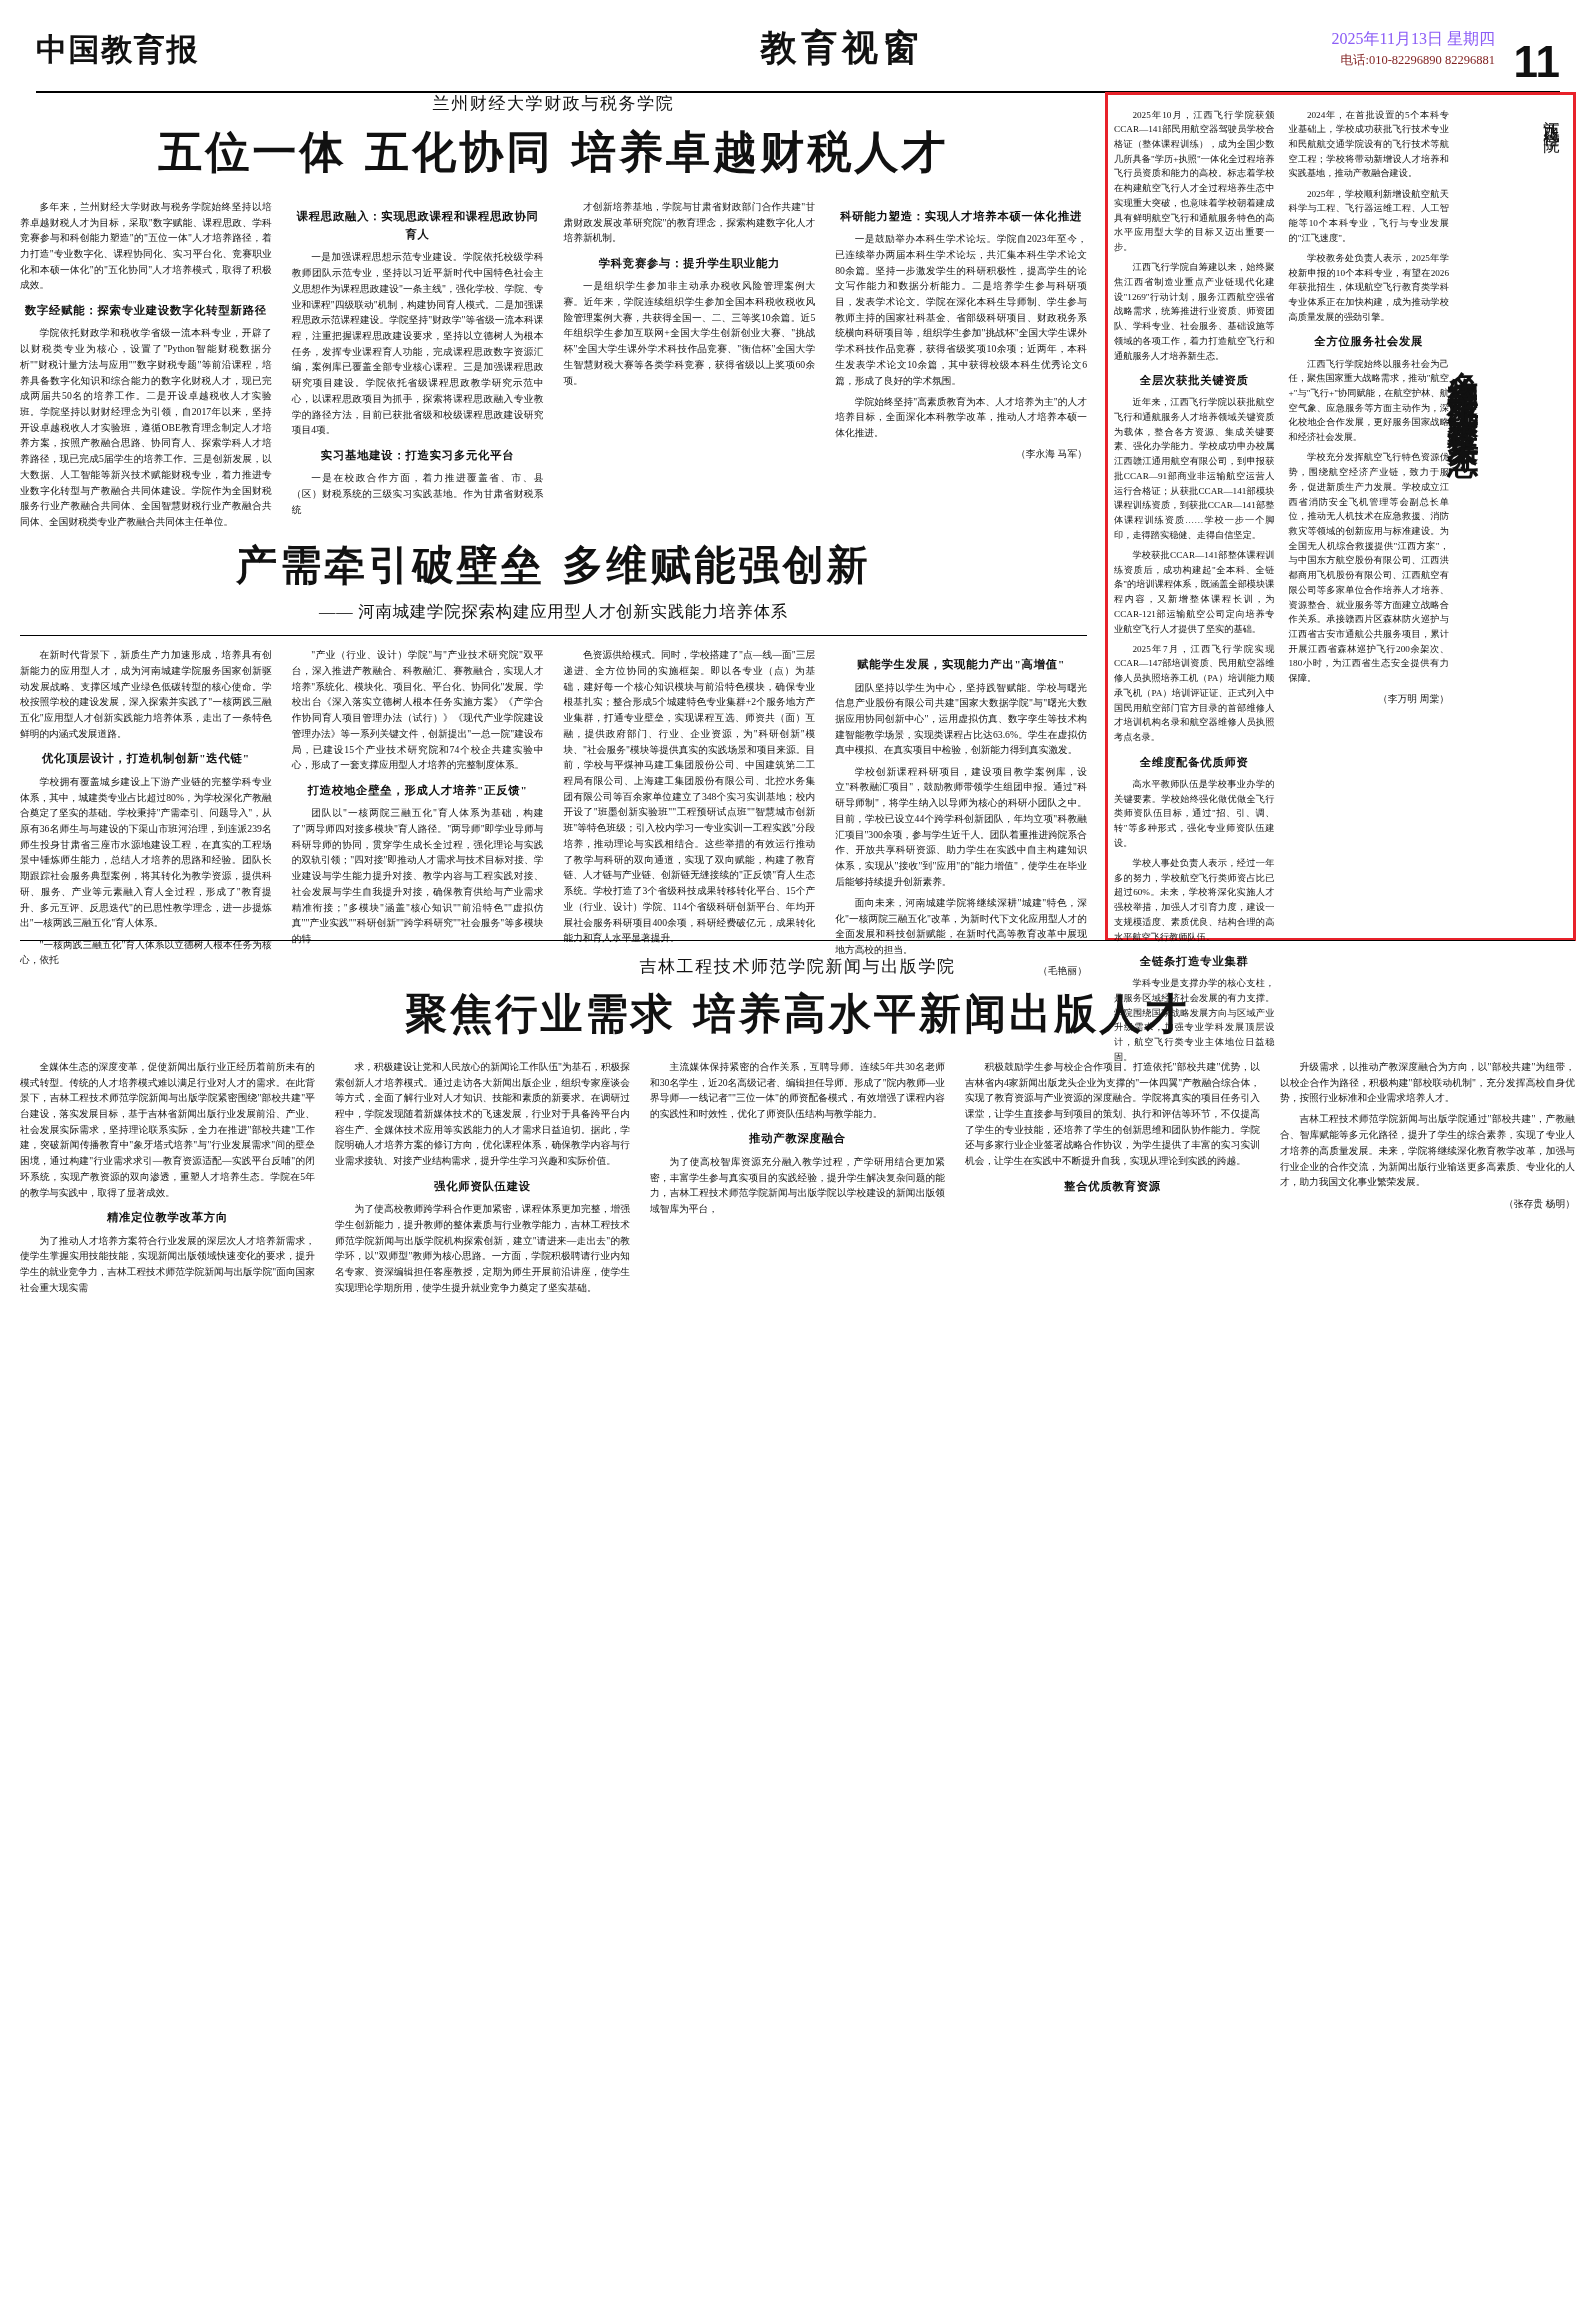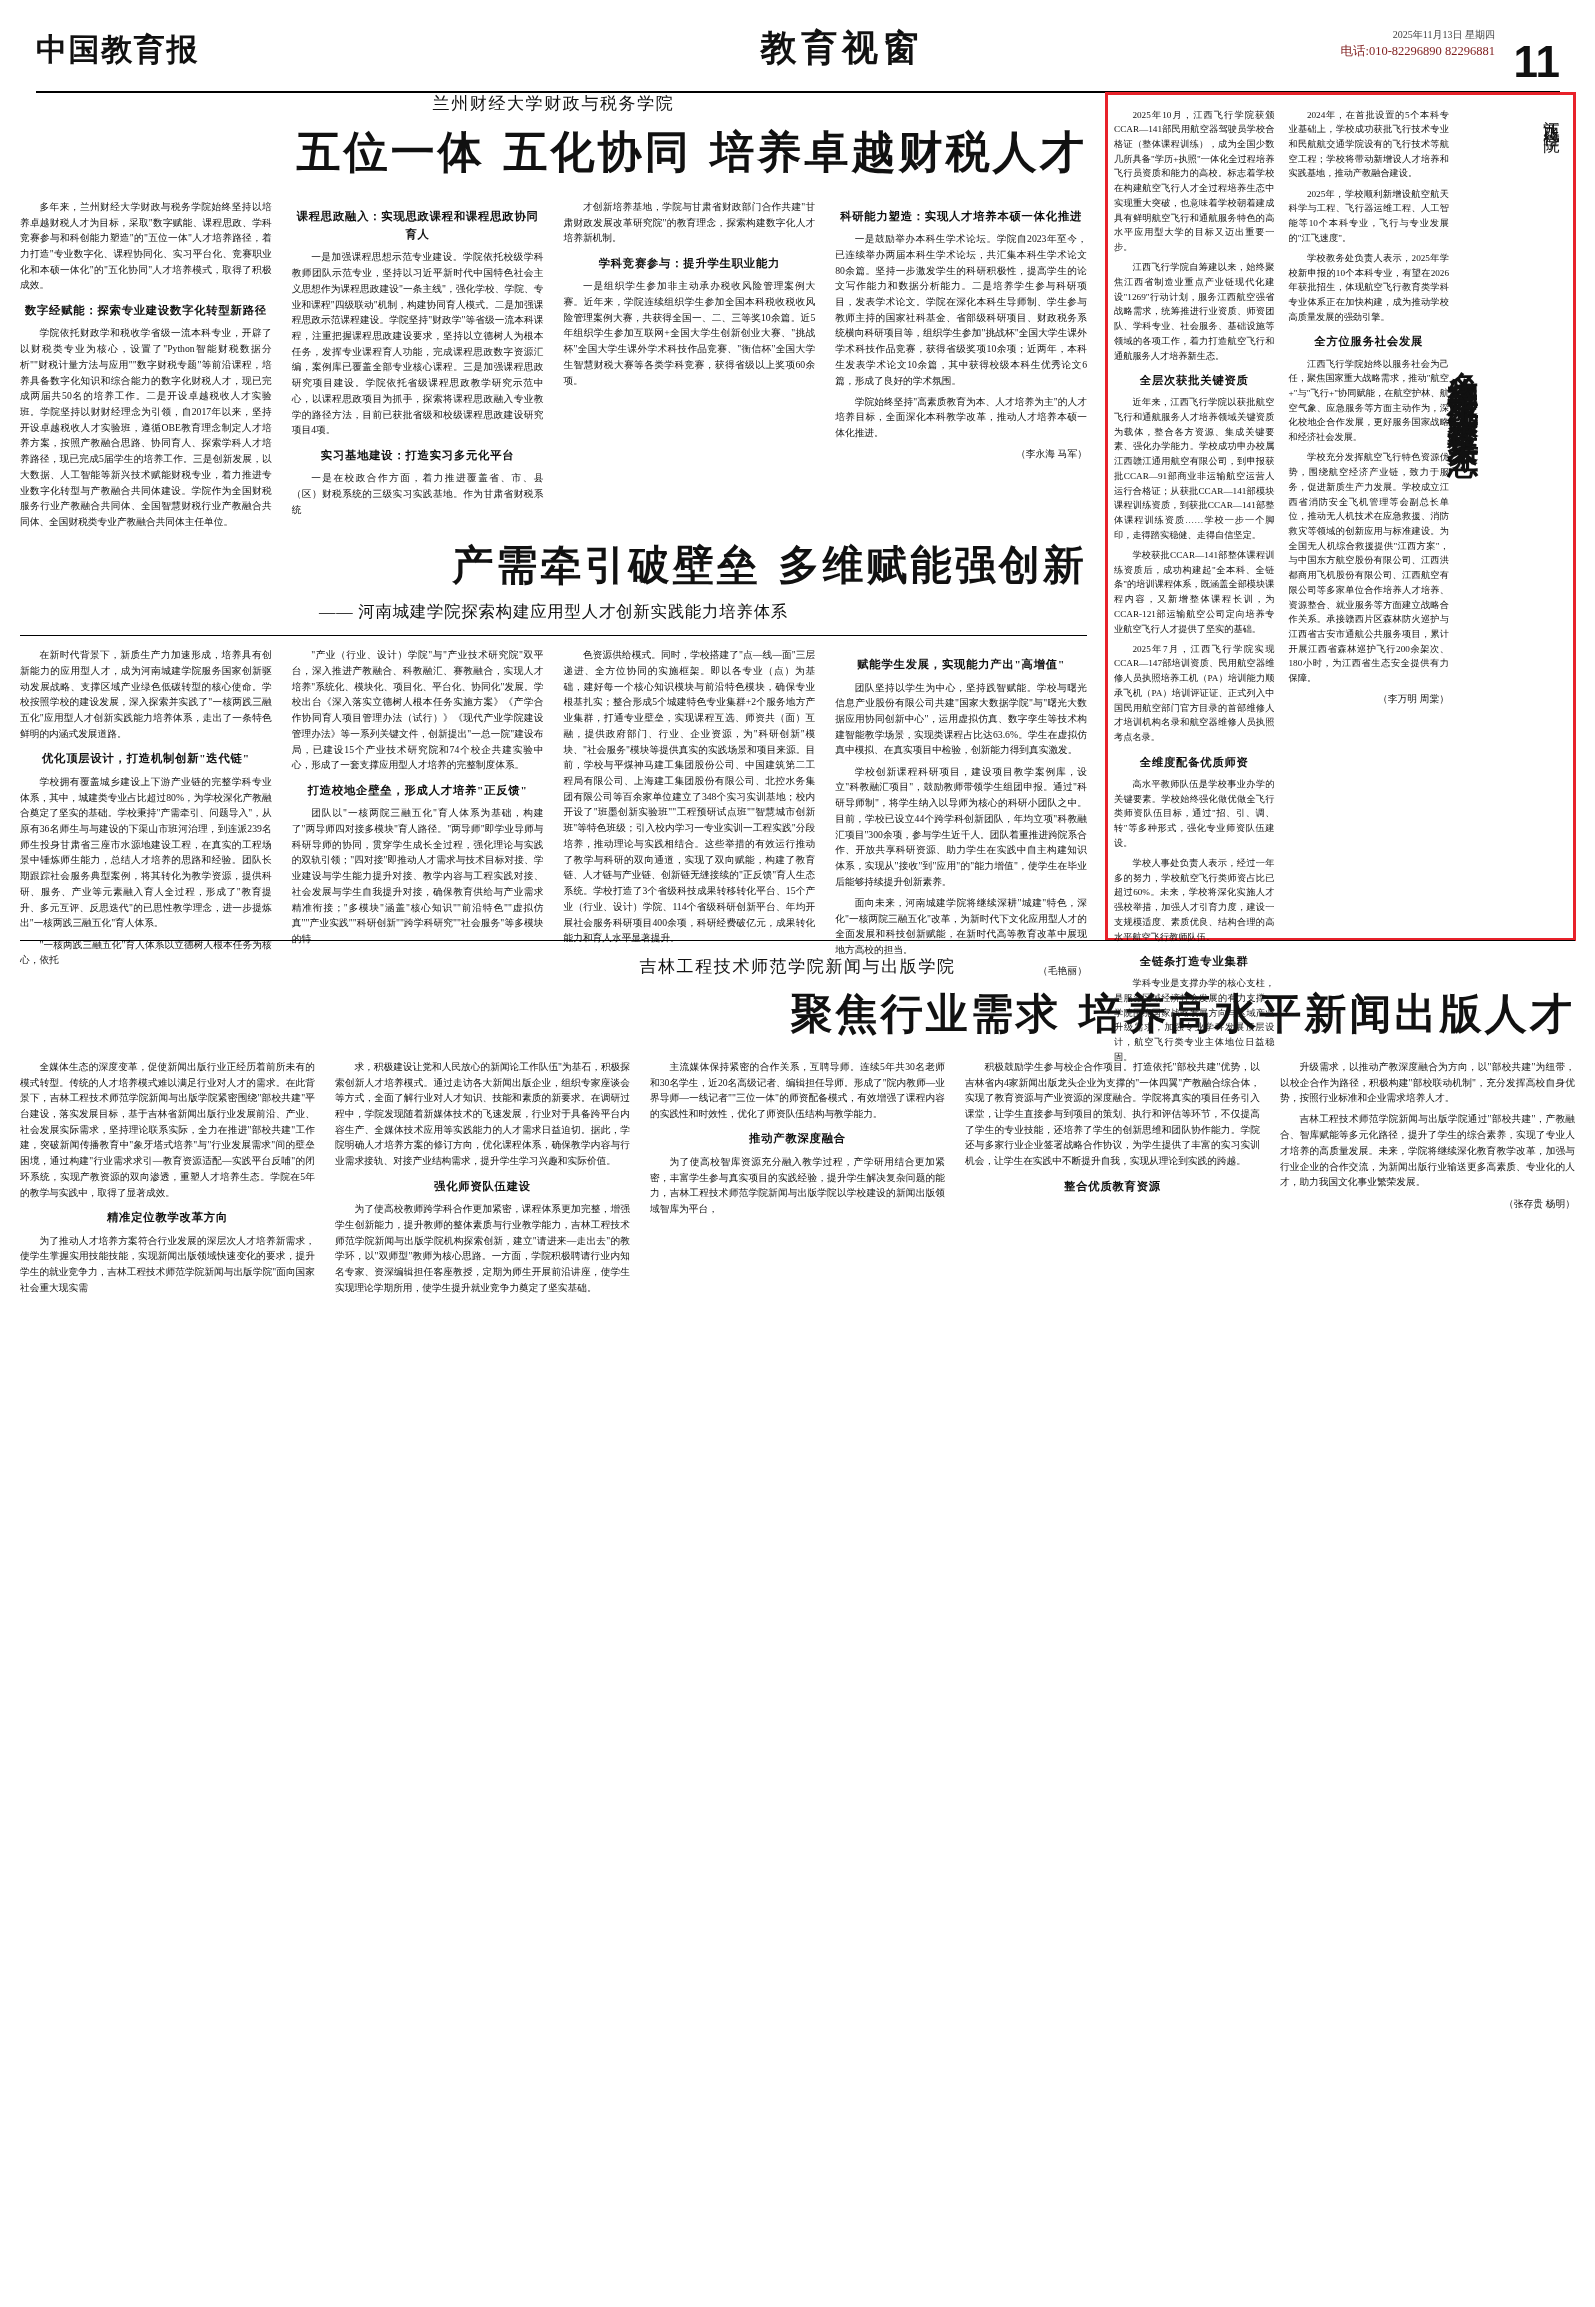--- a/index.html
+++ b/index.html
@@ -4,28 +4,28 @@
 <style>
   html,body{margin:0;padding:0;background:#ffffff;}
   body{width:1596px;height:2307px;font-family:"Liberation Serif",serif;color:#111;}
   .page{position:relative;width:1596px;height:2307px;box-sizing:border-box;padding:16px;}
 
   
   .masthead{position:relative;height:75px;border-bottom:2.3px solid #000;margin:0 20px;}
   .mh-logo{position:absolute;left:0;top:12.5px;font-size:31px;font-weight:700;letter-spacing:1.6px;font-family:"DejaVu Serif",serif;}
   .mh-title{position:absolute;left:50%;transform:translateX(-50%);top:7.8px;font-size:36px;font-weight:700;letter-spacing:4.7px;font-family:"DejaVu Serif",serif;margin-left:44px;}
   .mh-right{position:absolute;right:65px;top:11px;text-align:right;line-height:1.5;}
-  .mh-date{font-size:10px;color:#404040;text-align:right;}
+  .mh-date{font-size:16px;color:#8b5cf6;text-align:right;}
   .mh-phone{font-size:12.5px;color:#7f1d1d;}
   .mh-pageno{position:absolute;right:0;top:21px;font-size:44px;font-weight:700;font-family:Liberation Sans, sans-serif;}
 
   
   .article{position:absolute;box-sizing:border-box;}
   .kicker{text-align:center;font-size:17px;letter-spacing:1.6px;margin-bottom:7.8px;font-weight:400;}
-  .headline{text-align:right;font-weight:700;font-family:"DejaVu Serif",serif;letter-spacing:3.1px;}
+  .headline{text-align:center;font-weight:700;font-family:"DejaVu Serif",serif;letter-spacing:3.1px;}
   .subhead{text-align:center;font-size:16.4px;letter-spacing:0.8px;margin-top:7.8px;}
 
   .cols{display:flex;gap:20px;}
   .col{flex:1;font-size:9.7px;line-height:1.62;text-align:justify;}
   .col p{margin:0 0 5.5px 0;text-indent:2em;}
   .secttl{font-weight:700;font-size:11.3px;text-align:center;margin:7.8px 0 6.2px 0;letter-spacing:0.8px;}
   .sig{text-align:right;font-size:9.8px;margin-top:4.7px;}
 
   
   .redbox{position:absolute;left:1105px;top:92px;width:471px;height:849px;border:3.1px solid #e8222a;box-sizing:border-box;padding:11px 9.3px 7.8px 9.3px;}

